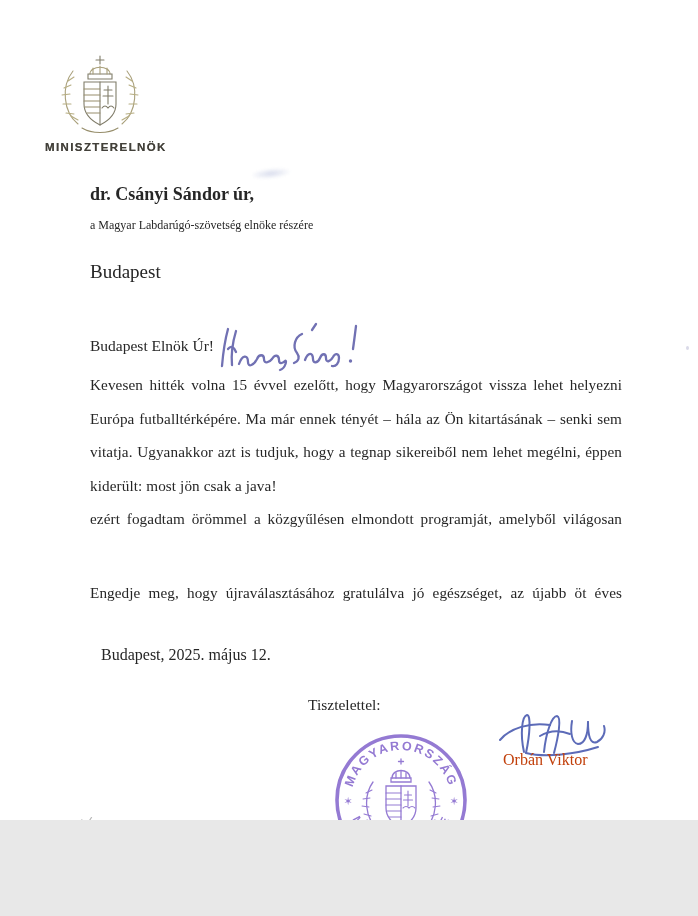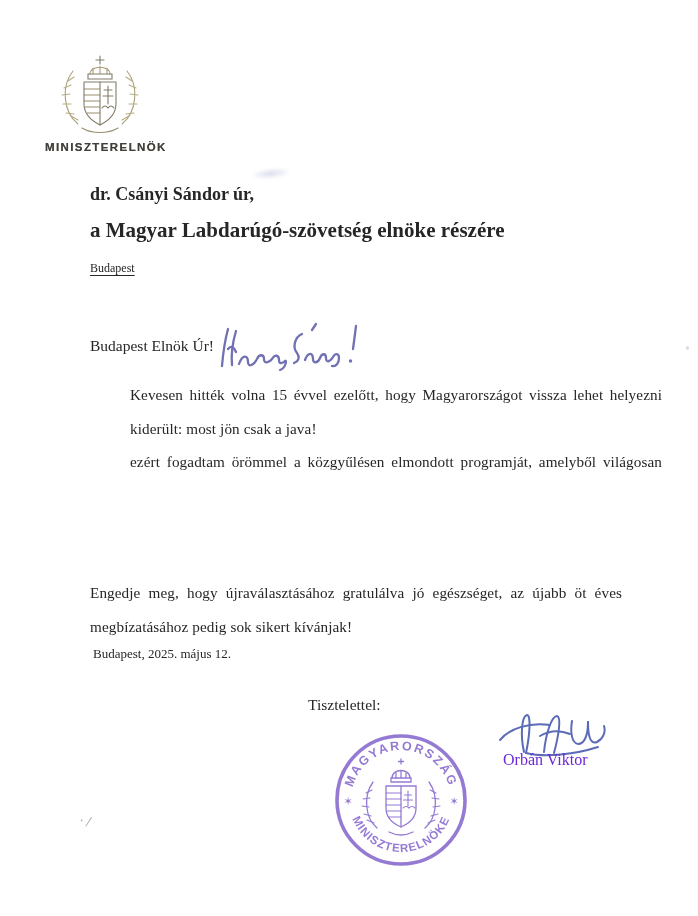--- a/index.html
+++ b/index.html
@@ -1,18 +1,18 @@
 <!DOCTYPE html>
 <html><head>
 <meta charset="utf-8">
 <style>
   html,body { margin:0; padding:0; background:#e8e8e8; }
   .page {
     position:relative;
-    width:698px; height:916px;
+    width:698px; height:820px;
     background:#ffffff;
     margin:0 auto;
     overflow:hidden;
     font-family:"Liberation Serif", serif;
     color:#262626;
   }
   .abs { position:absolute; }
 
   
   .office-title {
@@ -20,37 +20,37 @@
     font-family:"Liberation Sans", sans-serif;
     font-weight:bold;
     font-size:11.5px;
     letter-spacing:1.4px;
     color:#42403a;
     text-shadow:0 0 0.6px #6a685f;
   }
 
   
   .recipient-name  { left:90px; top:184px; font-size:18px; font-weight:bold; }
-  .recipient-title { left:90px; top:218px; font-size:21px;font-weight:bold; }
-  .recipient-city  { left:90px; top:261px; font-size:12px; text-decoration:underline; text-underline-offset:3px; }
+  .recipient-title { left:90px; top:218px; font-size:12px; }
+  .recipient-city  { left:90px; top:261px; font-size:19px; text-underline-offset:3px; }
 
   
   .salutation { left:90px; top:337px; font-size:15.5px; }
 
   
   .para { left:90px; width:532px; font-size:15.2px; line-height:33.6px; letter-spacing:0.1px; }
-  .para-1 { top:378px;margin-left:40px; }
+  .para-1 { top:368px; }
   .para-2 { top:560px;margin-top:16px; }
   .bline { text-align:justify; text-align-last:justify; white-space:normal; height:33.6px; overflow:visible; }
   .bline.last { text-align-last:left; }
 
-  .dateline { left:93px; top:646px; font-size:13px; }
+  .dateline { left:101px; top:646px; font-size:16px; }
   .closing  { left:308px; top:696px; font-size:15.5px; }
 
-  .signer-name { left:503px; top:751px; font-size:16px; color:#6d28d9; }
+  .signer-name { left:503px; top:751px; font-size:16px; color:#c2410c; }
 
   
   .smudge {
     left:250px; top:168px; width:42px; height:11px;
     background:radial-gradient(ellipse at center, rgba(120,135,190,0.28), rgba(120,135,190,0) 70%);
     transform:rotate(-6deg);
     filter:blur(1px);
   }
   .artifact-slash { left:78px; top:814px; font-size:12px; color:#8a8a8a; opacity:0.65; transform:rotate(8deg); font-family:"DejaVu Sans Mono", monospace; }
   .artifact-dot { left:686px; top:346px; width:3px; height:4px; background:rgba(150,150,190,0.35); border-radius:50%; }
@@ -114,27 +114,28 @@
         <path d="M107,44 c3,-8 8,-8 8,-1 c0,5 5,4 7,-1 c2,-5 6,-5 6,0 c0,5 4,4 7,-1 c2,-4 6,-4 6,1 c0,5 -3,9 -7,8"></path>
 
         <path d="M158,10 c-1,8 -2,16 -3,23"></path>
         <circle cx="152.5" cy="45" r="1.7" fill="#6565ad" stroke="none"></circle>
       </g>
     </svg>
   </div>
 
   <div class="abs para para-1">
       <div class="bline">Kevesen hitték volna 15 évvel ezelőtt, hogy Magyarországot vissza lehet helyezni</div>
+      <div class="bline">Európa futballtérképére. Ma már ennek tényét – hála az Ön kitartásának – senki sem</div>
+      <div class="bline">vitatja. Ugyanakkor azt is tudjuk, hogy a tegnap sikereiből nem lehet megélni, éppen</div>
       <div class="bline last">kiderült: most jön csak a java!</div>
       <div class="bline">ezért fogadtam örömmel a közgyűlésen elmondott programját, amelyből világosan</div>
     </div>
 
   <div class="abs para para-2">
       <div class="bline">Engedje meg, hogy újraválasztásához gratulálva jó egészséget, az újabb öt éves</div>
-      <div class="bline last">megbízatásához pedig sok sikert kívánjak!</div>
     </div>
 
   <div class="abs dateline">Budapest, 2025. május 12.</div>
 
   <div class="abs closing">Tisztelettel:</div>
 
   <div class="abs" style="left:333px; top:732px;">
     <svg width="136" height="136" viewBox="0 0 136 136">
       <g opacity="0.88">
         <circle cx="68" cy="68" r="64" fill="none" stroke="#8668cd" stroke-width="3.6"></circle>

